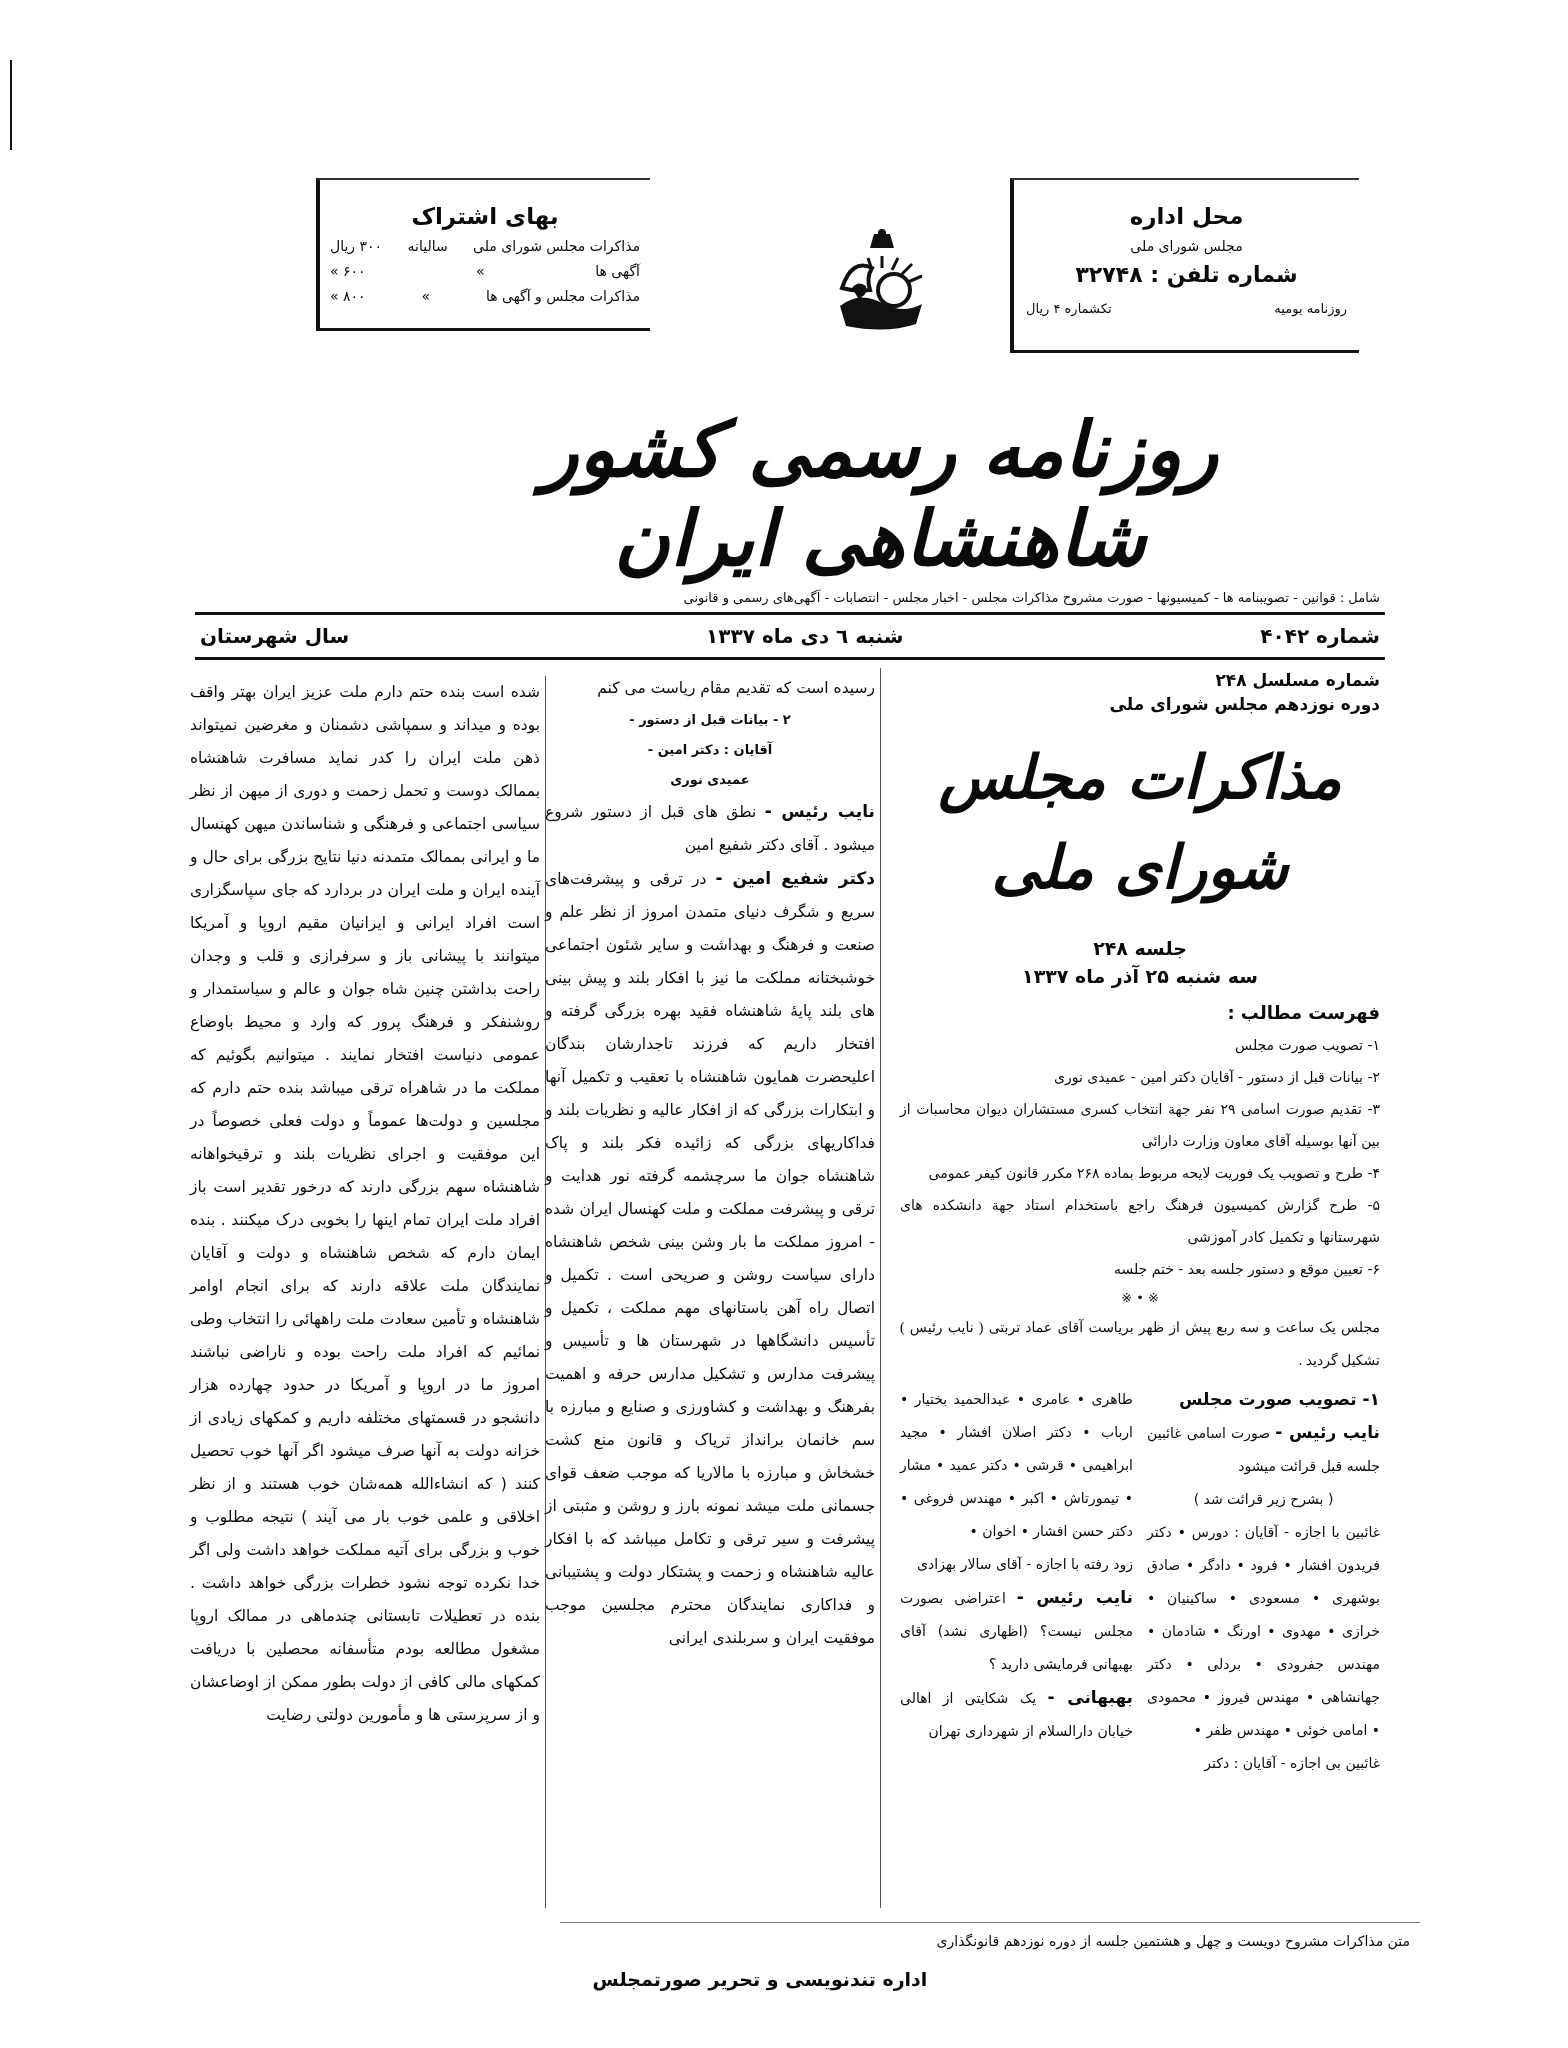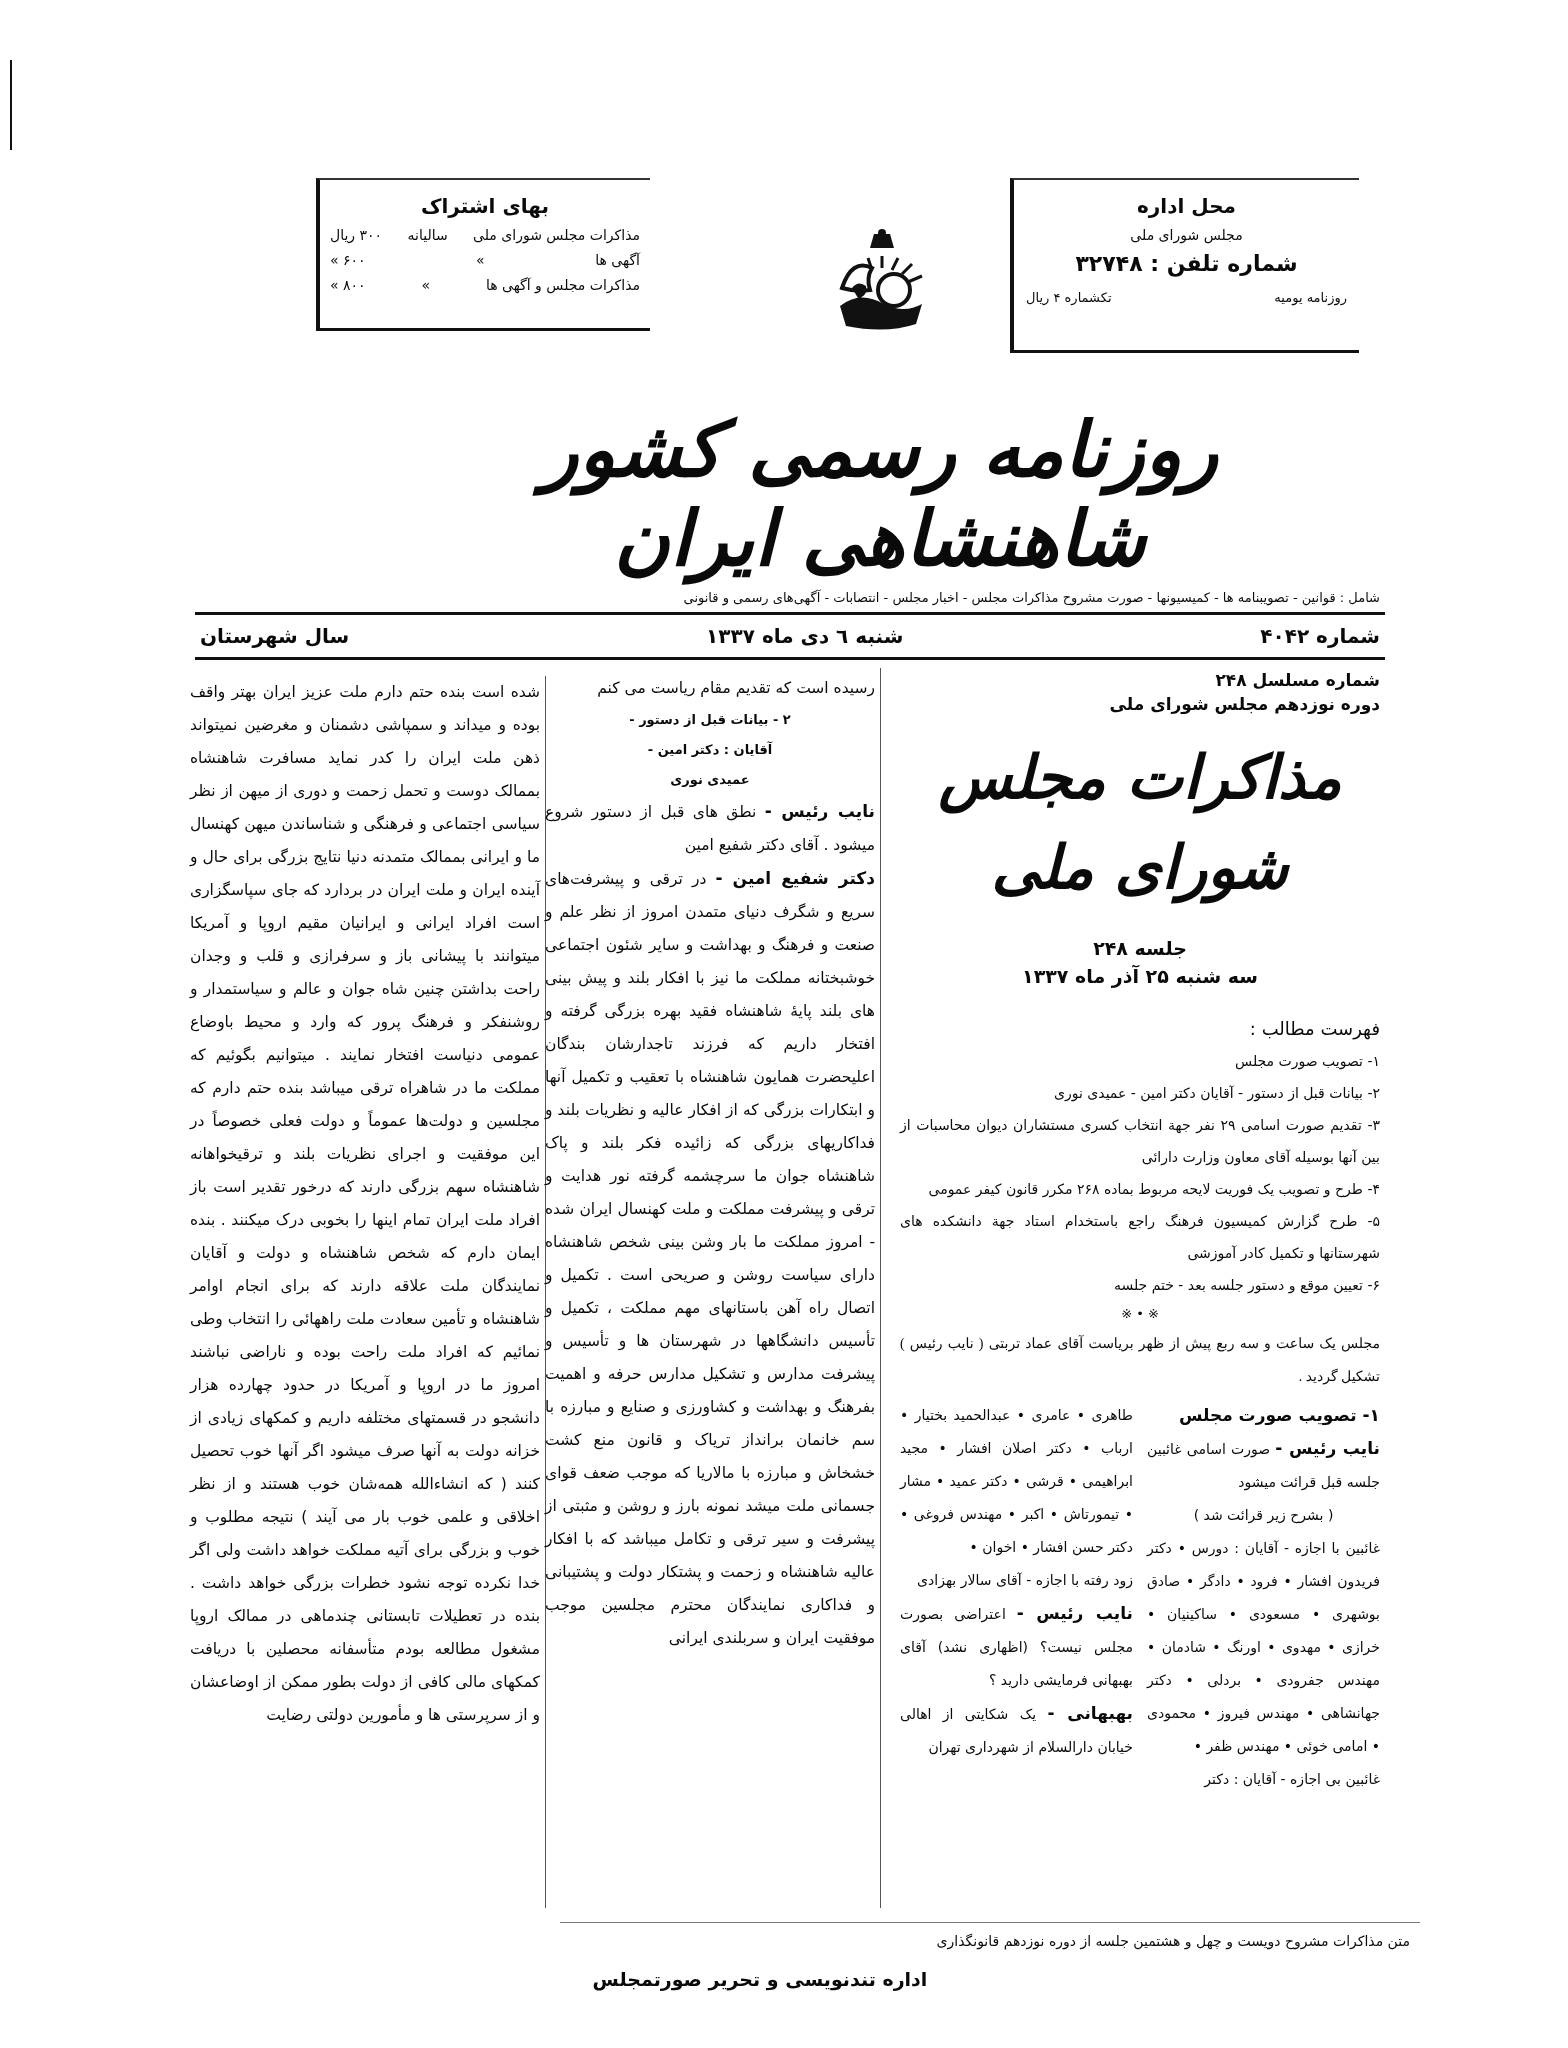--- a/index.html
+++ b/index.html
@@ -5,21 +5,21 @@
   html, body { margin:0; padding:0; background:#ffffff; }
   body { width:1568px; height:2048px; position:relative; overflow:hidden; color:#0a0a0a;
          font-family:"DejaVu Sans", sans-serif; }
   .rtl { direction:rtl; }
   .abs { position:absolute; }
   .margin-mark { left:10px; top:60px; width:2px; height:90px; background:#111; }
 
   .box { border-left:4px solid #111; border-bottom:3px solid #111; border-top:2px solid #333; }
   .box-left { left:316px; top:178px; width:330px; height:148px; }
   .box-right { left:1010px; top:178px; width:345px; height:170px; }
-  .box-title { text-align:center; font-weight:bold; font-size:20px; margin-top:14px; }
+  .box-title { text-align:center; font-weight:bold; font-size:23px; margin-top:23px; }
   .box-line { font-size:14px; padding:0 10px; display:flex; justify-content:space-between; margin-top:9px; }
   .box-right .box-line { justify-content:center; }
   .phone { font-size:22px; font-weight:bold; text-align:center; margin-top:8px; }
   .small-row { display:flex; justify-content:space-between; font-size:13px; padding:0 12px; margin-top:14px; }
 
   .emblem { left:822px; top:228px; width:120px; height:110px; }
 
   .masthead { left:450px; top:405px; width:860px; text-align:center; font-family:"DejaVu Serif", serif;
               font-size:76px; font-weight:bold; font-style:italic; letter-spacing:-1px; }
 
@@ -36,21 +36,21 @@
   .col-mid { left:545px; top:672px; width:330px; }
   .col-left { left:190px; top:676px; width:350px; }
   .vline { width:1px; background:#555; }
   .vline1 { left:880px; top:668px; height:1240px; }
   .vline2 { left:545px; top:676px; height:1232px; }
 
   .session-no { font-weight:bold; font-size:17px; line-height:24px; text-align:right; }
   .big-title { font-family:"DejaVu Serif", serif; font-weight:bold; font-style:italic; font-size:60px;
                text-align:center; line-height:90px; margin:16px 0 22px; }
   .center-b { text-align:center; font-weight:bold; font-size:19px; line-height:28px; }
-  .toc-head { font-weight:normal; font-size:18px; margin-top:22px; }
+  .toc-head { font-weight:bold; font-size:18px; margin-top:6px; }
   .toc li { list-style:none; font-size:14px; line-height:32px; }
   .toc { margin:0; padding:0; }
   .star { text-align:center; font-size:13px; line-height:26px; }
   .sub-col-wrap { display:flex; gap:14px; margin-top:6px; }
   .sub-col { flex:1; font-size:14px; line-height:33px; }
   .speaker { font-weight:bold; font-size:17px; }
   .heading-c { text-align:center; font-weight:bold; font-size:13px; line-height:30px; }
 
   .footer-rule { left:560px; top:1922px; width:860px; height:1px; background:#777; }
   .footer-note { left:560px; top:1933px; width:850px; font-size:14px; text-align:right; }

